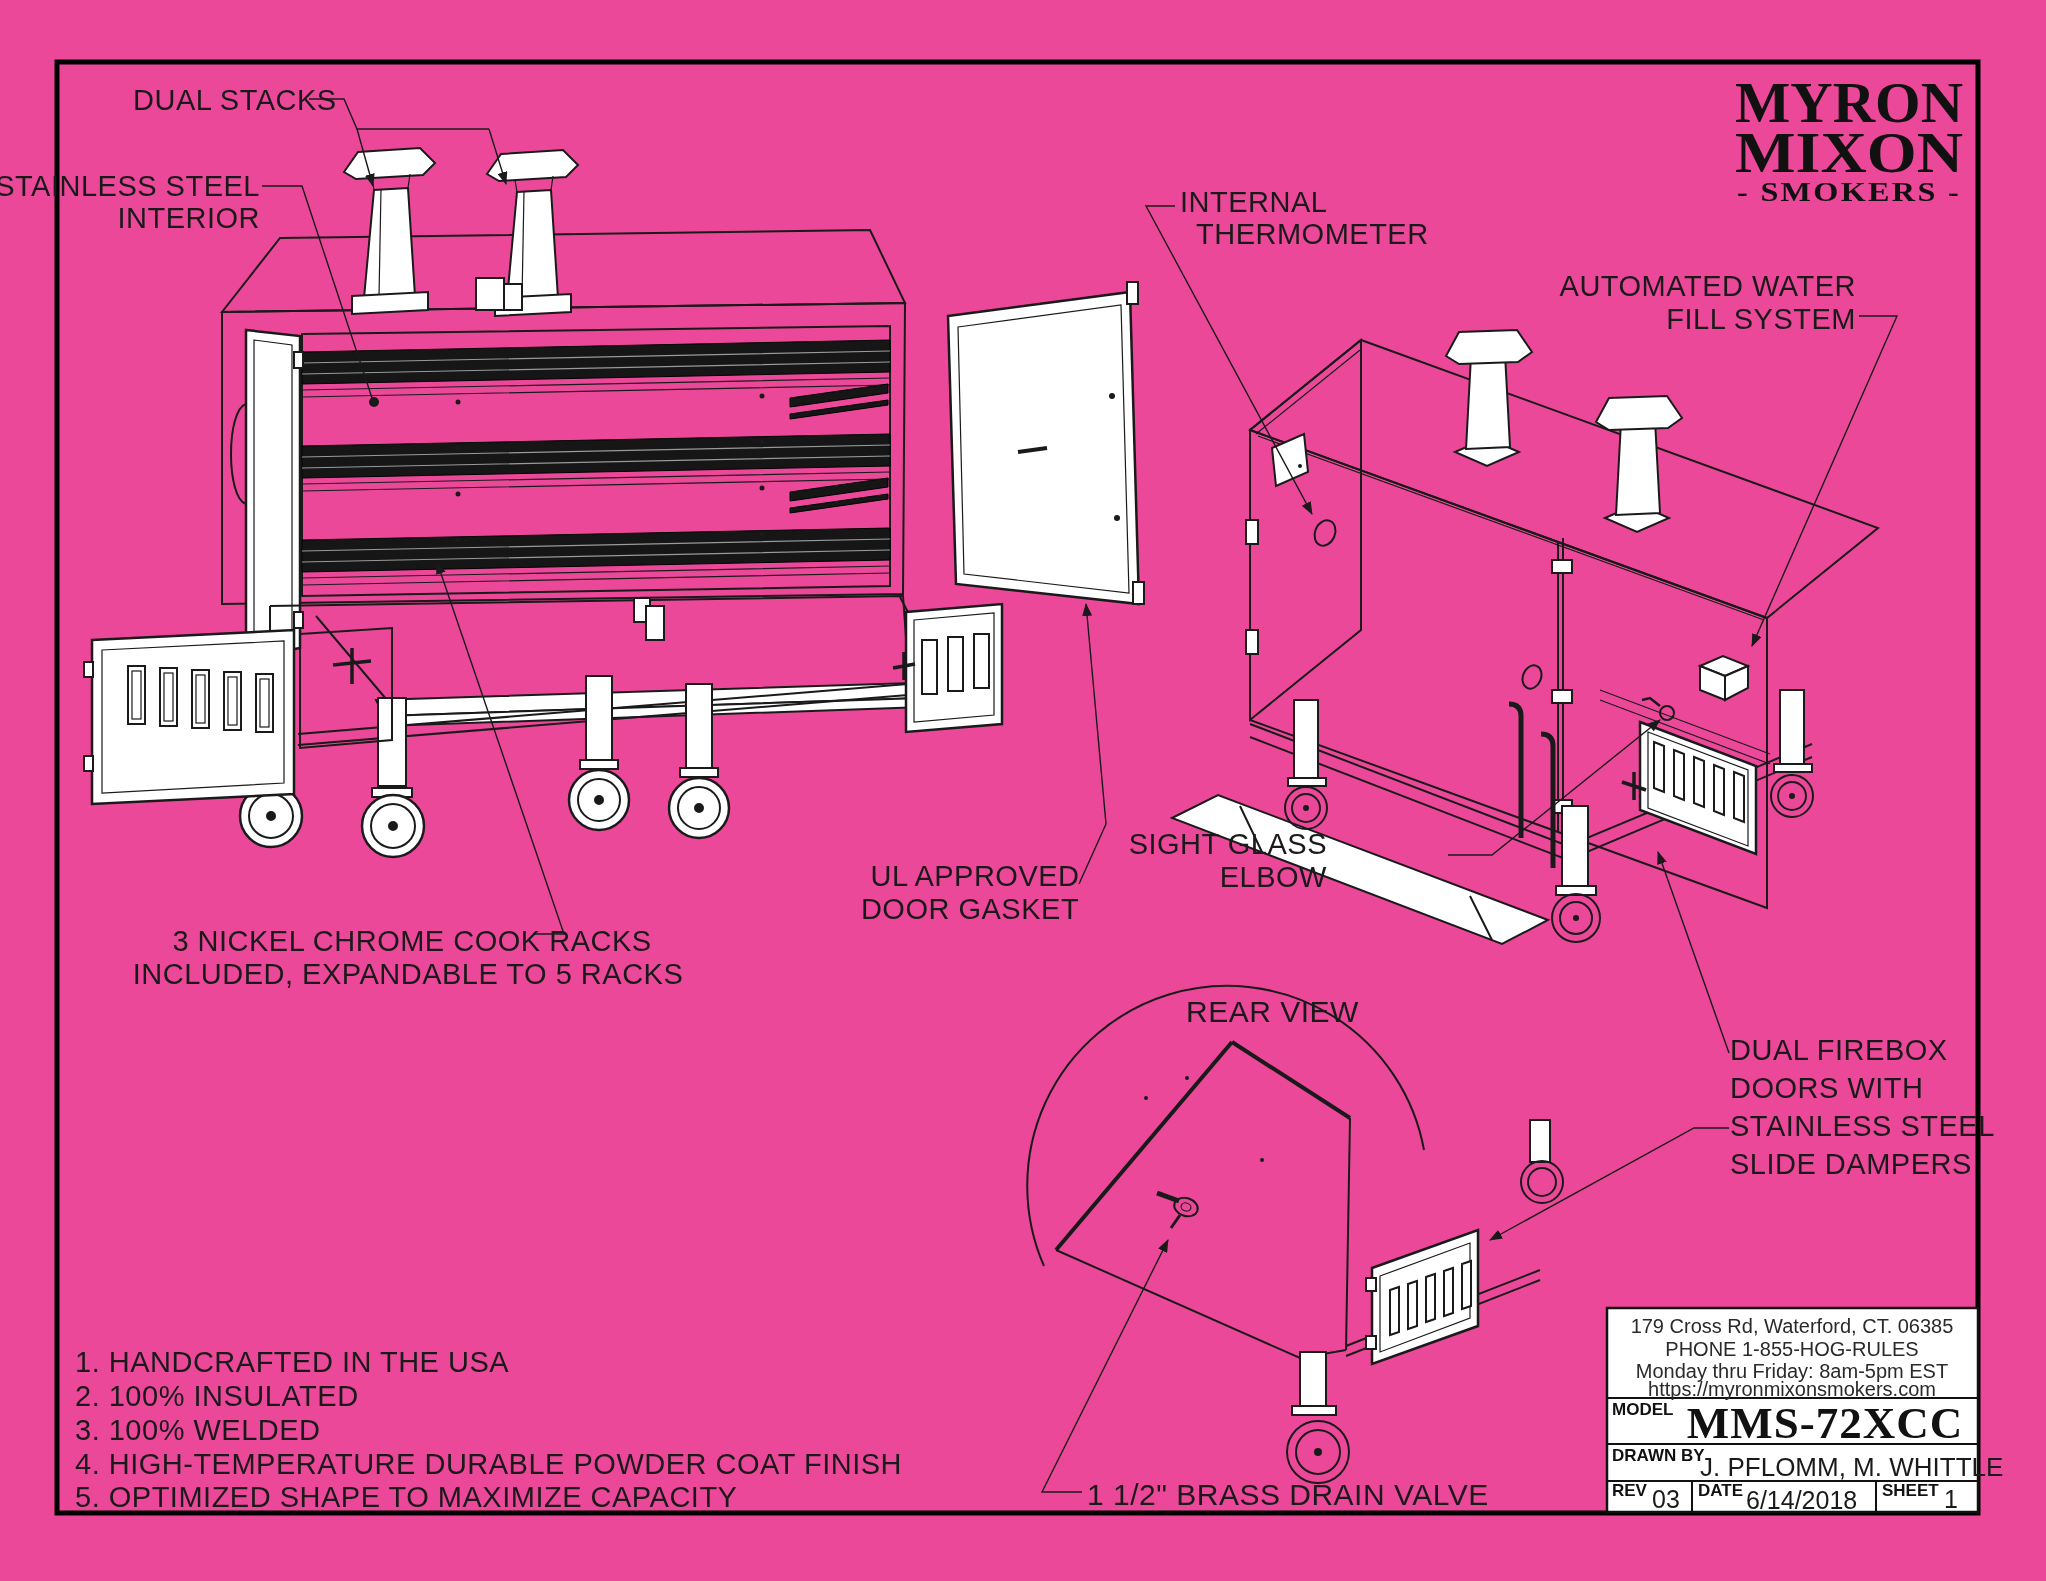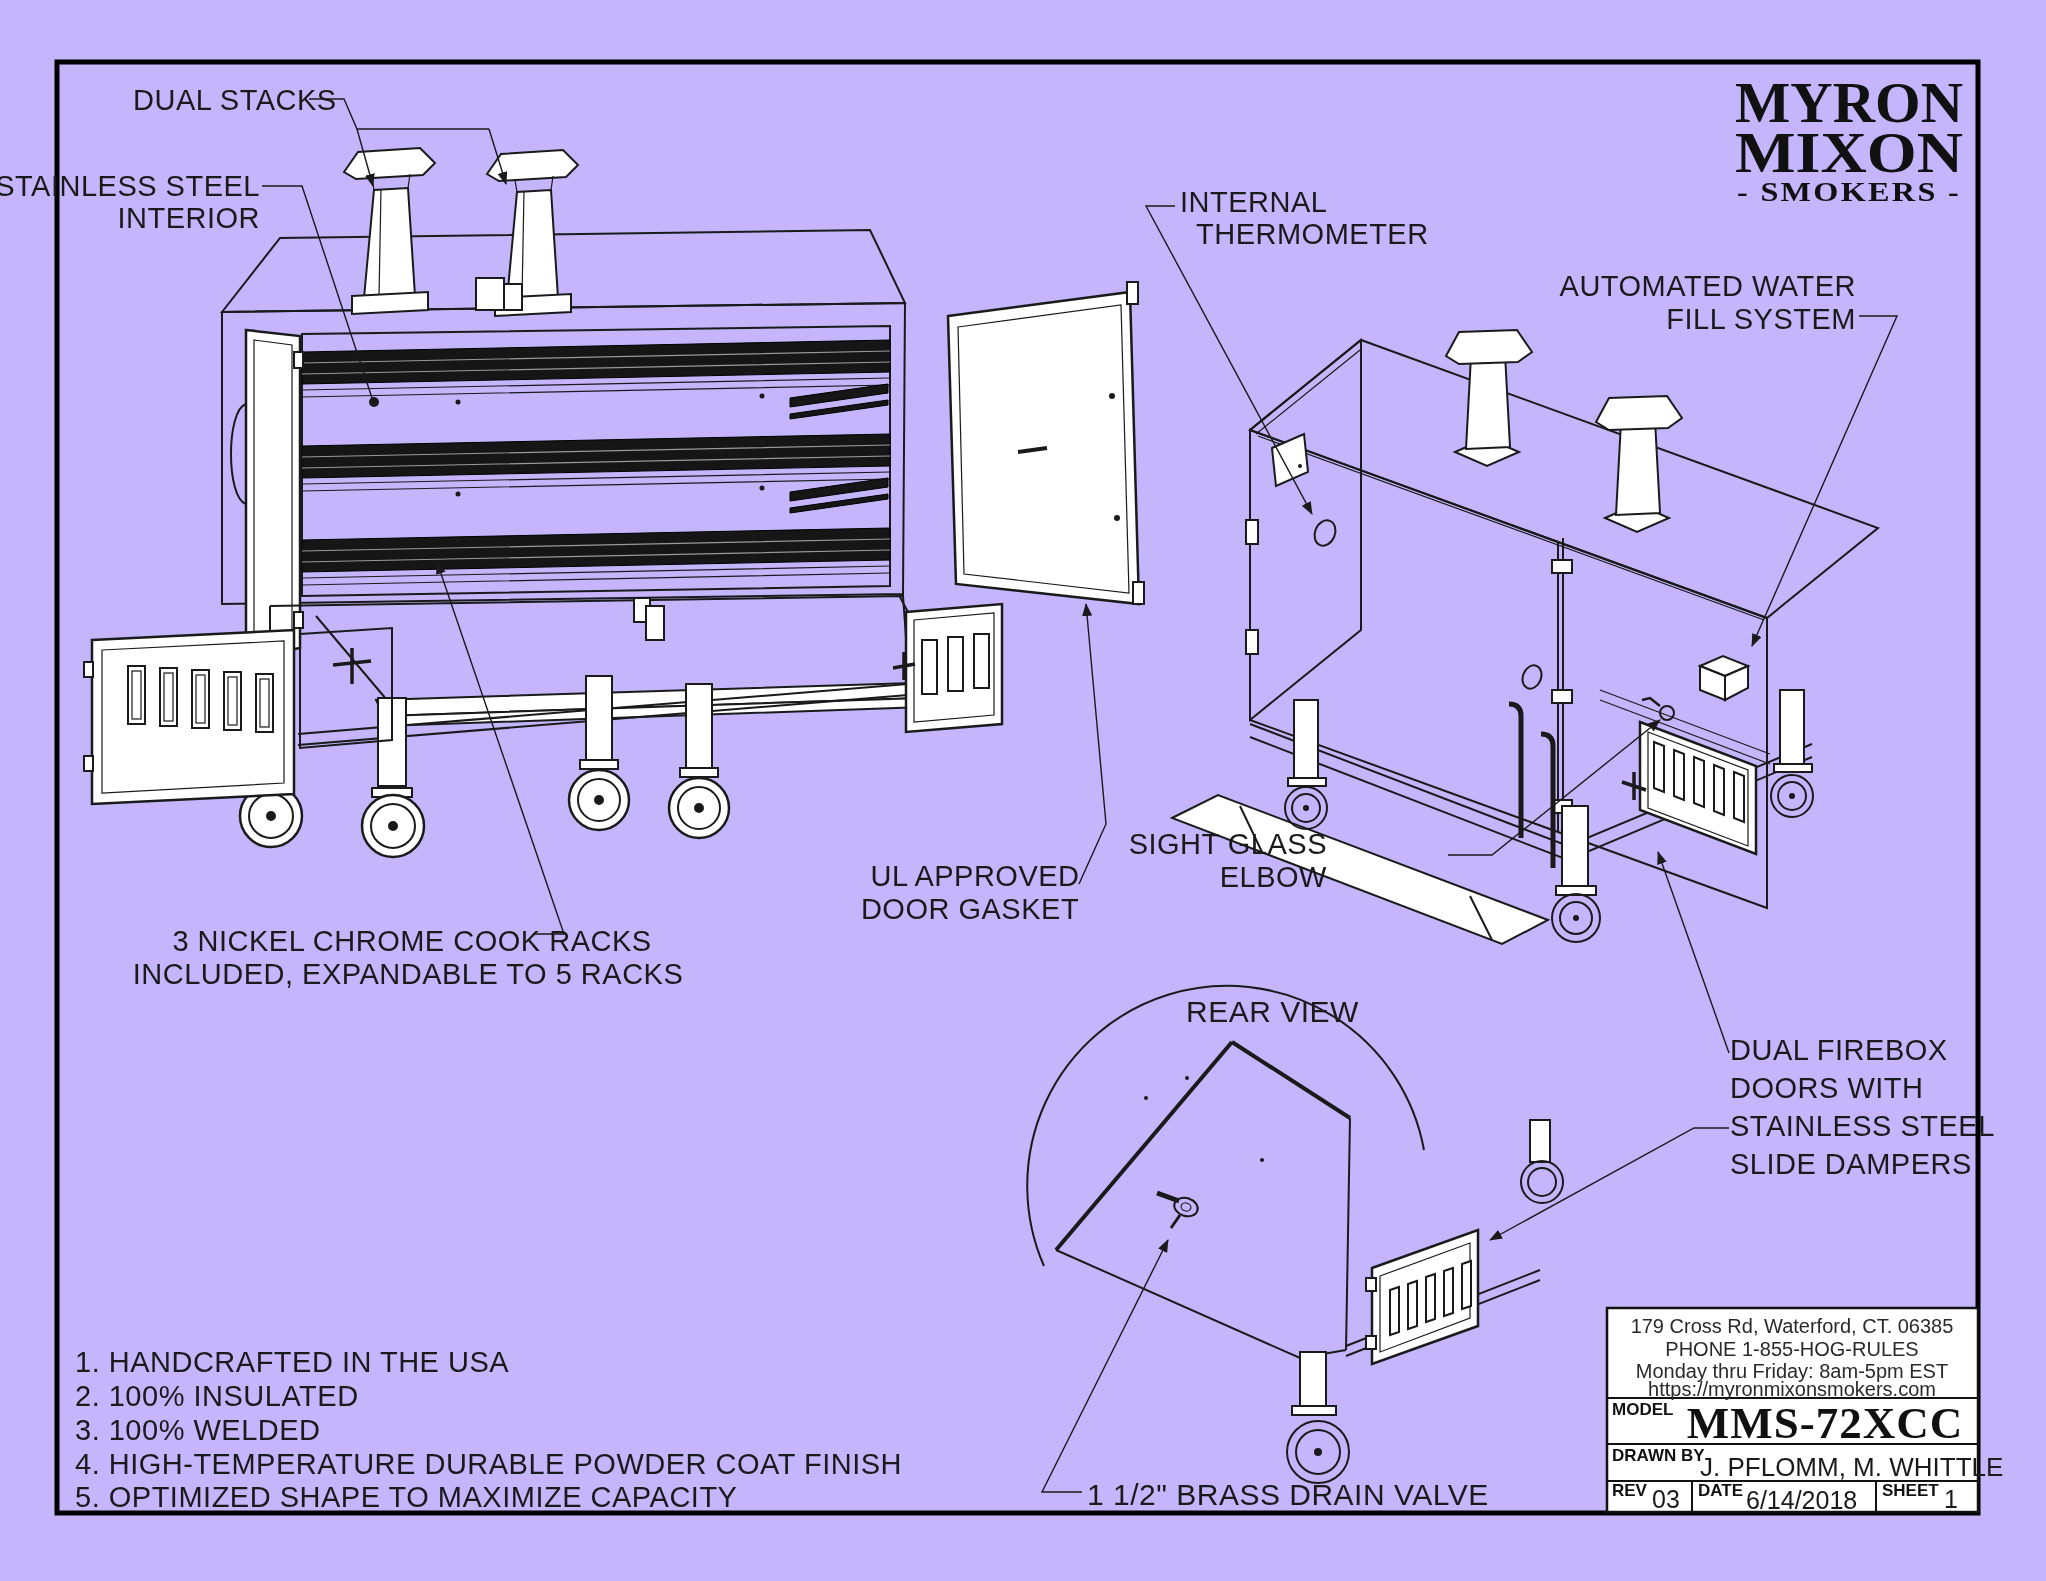--- a/index.html
+++ b/index.html
@@ -1,16 +1,16 @@
 <!DOCTYPE html>
 <html><head>
 <meta charset="utf-8">
 <style>
   html,body{margin:0;padding:0;background:#fff;}
-  #page{position:relative;width:2046px;height:1581px;background:#c4b5fd;overflow:hidden;}
+  #page{position:relative;width:2046px;height:1581px;background:#ec4899;overflow:hidden;}
   svg{position:absolute;top:0;left:0;}
   .ln{stroke:#1a1a1a;fill:none;stroke-width:2;}
   .lnthin{stroke:#1a1a1a;fill:none;stroke-width:1.2;}
   .lnthick{stroke:#1a1a1a;fill:none;stroke-width:4;}
   .wfill{fill:#ffffff;stroke:#1a1a1a;stroke-width:2;}
   .wfill25{fill:#ffffff;stroke:#1a1a1a;stroke-width:2.5;}
   .dark{fill:#161616;stroke:#000;stroke-width:1;}
   .leader{stroke:#1a1a1a;fill:none;stroke-width:1.4;}
   .lbl{font-family:"Liberation Sans",sans-serif;font-size:29px;letter-spacing:0.5px;fill:#1a1a1a;}
   .lbl-sm{font-family:"Liberation Sans",sans-serif;font-size:30px;letter-spacing:0.5px;fill:#1a1a1a;}

